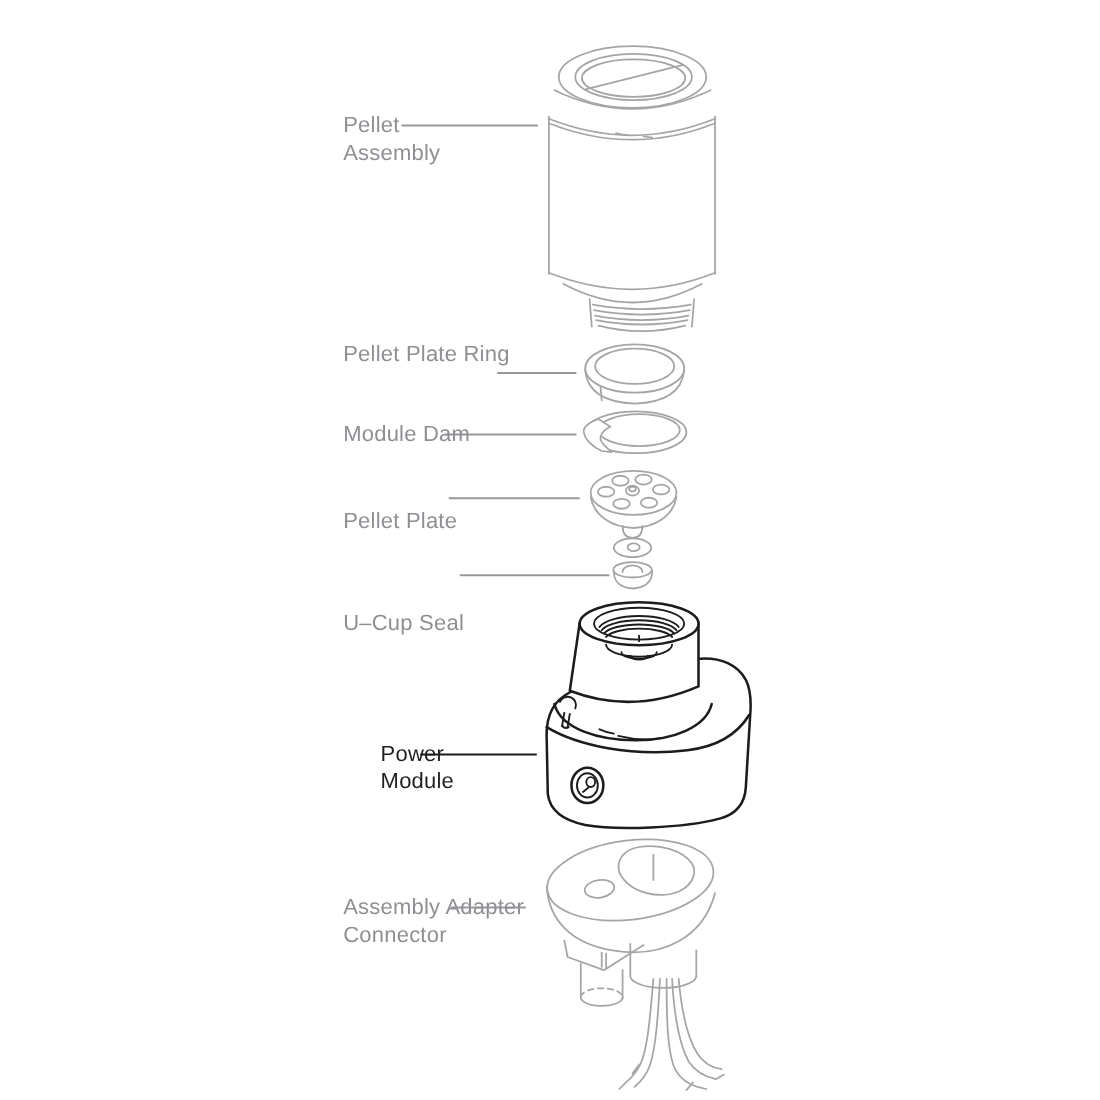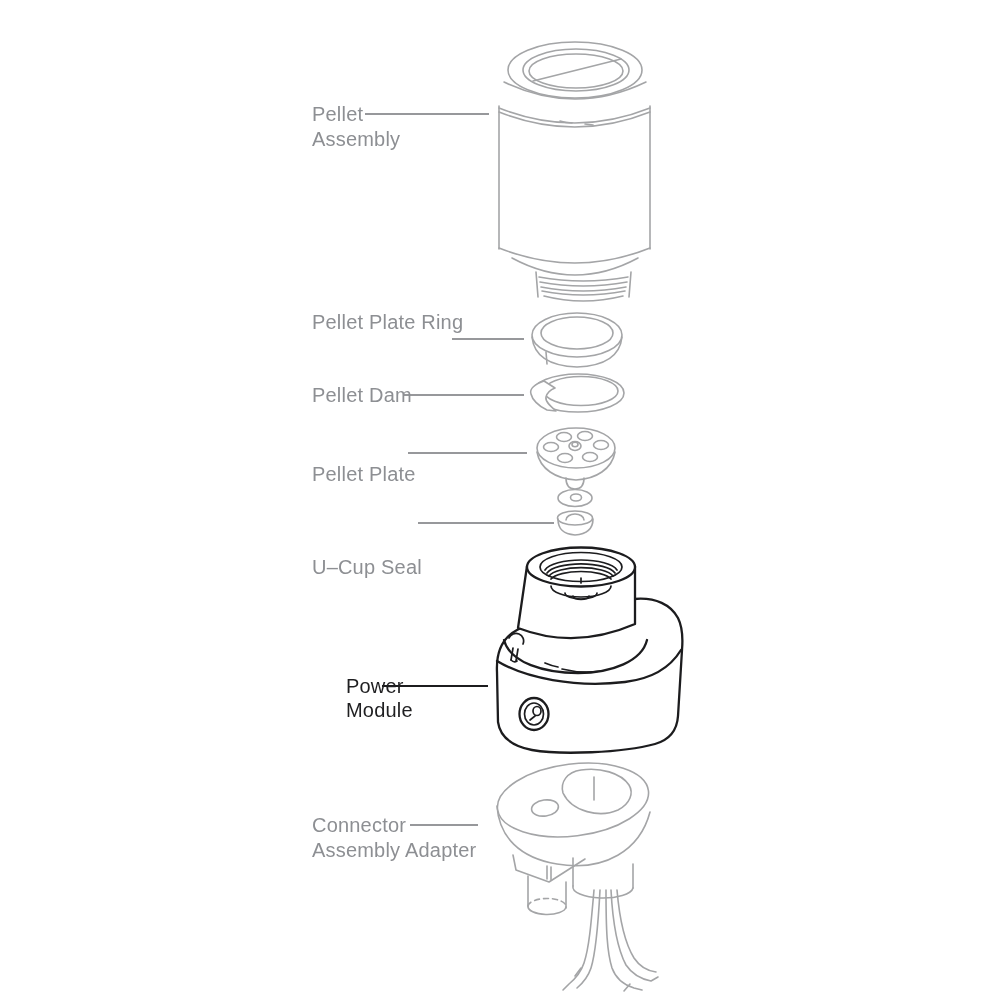--- a/index.html
+++ b/index.html
@@ -191,34 +191,34 @@
   <div class="part-label" style="left:312px;top:102px;">
     <div>Pellet</div>
     <div>Assembly</div>
   </div>
 
   <div class="part-label" style="left:312px;top:310px;">
     <div>Pellet Plate Ring</div>
   </div>
 
   <div class="part-label" style="left:312px;top:383px;">
-    <div>Pellet Dam</div>
+    <div>Module Dam</div>
   </div>
 
   <div class="part-label" style="left:312px;top:462px;">
     <div>Pellet Plate</div>
   </div>
 
   <div class="part-label" style="left:312px;top:511px;margin-top:44px;">
     <div>U–Cup Seal</div>
   </div>
 
   <div class="part-label dark" style="left:314px;top:674px;margin-left:32px;">
     <div>Power</div>
     <div>Module</div>
   </div>
 
   <div class="part-label" style="left:312px;top:813px;">
+    <div>Assembly Adapter</div>
     <div>Connector</div>
-    <div>Assembly Adapter</div>
   </div>
 
 </div>
 
 </body></html>

